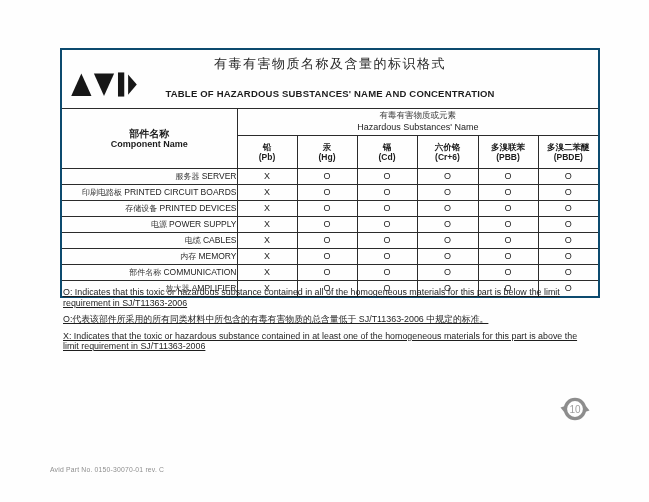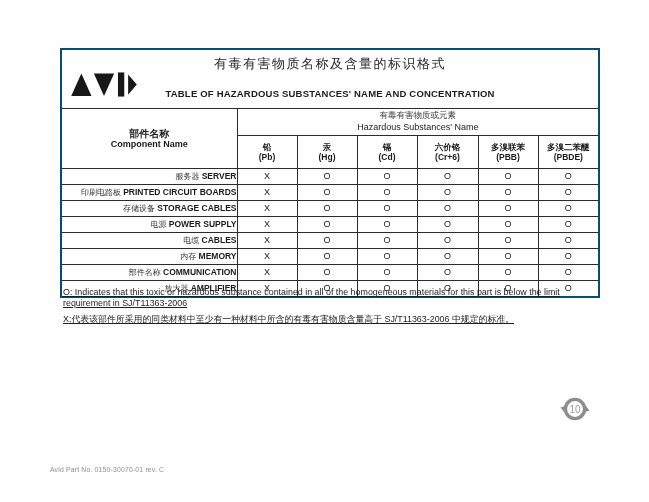--- a/index.html
+++ b/index.html
@@ -30,21 +30,21 @@
   .group-th { height:26px; font-weight:normal; text-align:center; line-height:11px; font-size:9px; }
   .group-th .group-zh { font-family:Liberation Mono, monospace; font-size:8.5px; color:#3a3a3a; }
   .sub-row th {
     height:32px; font-size:8.5px; font-weight:bold; text-align:center;
     line-height:10.5px; vertical-align:middle;
   }
   .name-cell {
     height:15px; text-align:right; padding-right:5px; font-size:8px;
     white-space:nowrap; overflow:hidden; color:#333;
   }
-  .name-cell .en { font-weight:bold; font-size:8.5px; color:#1c1c1c; }
+  .name-cell .en { font-weight:normal; font-size:8.5px; color:#1c1c1c; }
   .val-cell { text-align:center; font-size:9px; line-height:13px; }
   
   .notes {
     position:absolute; left:57px; top:281px; width:538px;
     font-size:8.9px; line-height:10.5px; color:#1e1e1e;
   }
   .notes p { margin:6px;text-decoration:underline; }
   
   .efup { position:absolute; left:560px; top:394px; width:30px; height:30px; display:block; }
   
@@ -133,21 +133,21 @@
         <tr>
           <td class="name-cell"><span class="zh">印刷电路板</span> <span class="en">PRINTED CIRCUIT BOARDS</span></td>
           <td class="val-cell">X</td>
           <td class="val-cell">O</td>
           <td class="val-cell">O</td>
           <td class="val-cell">O</td>
           <td class="val-cell">O</td>
           <td class="val-cell">O</td>
         </tr>
         <tr>
-          <td class="name-cell"><span class="zh">存储设备</span> <span class="en">STORAGE CABLES</span></td>
+          <td class="name-cell"><span class="zh">存储设备</span> <span class="en">PRINTED DEVICES</span></td>
           <td class="val-cell">X</td>
           <td class="val-cell">O</td>
           <td class="val-cell">O</td>
           <td class="val-cell">O</td>
           <td class="val-cell">O</td>
           <td class="val-cell">O</td>
         </tr>
         <tr>
           <td class="name-cell"><span class="zh">电源</span> <span class="en">POWER SUPPLY</span></td>
           <td class="val-cell">X</td>
@@ -191,21 +191,22 @@
           <td class="val-cell">O</td>
           <td class="val-cell">O</td>
           <td class="val-cell">O</td>
           <td class="val-cell">O</td>
         </tr>
       </tbody>
   </table>
 
   <div class="notes" id="notes">
       <p class="note">O: Indicates that this toxic or hazardous substance contained in all of the homogeneous materials for this part is below the limit requirement in SJ/T11363-2006</p>
-      <p class="note">X:代表该部件所采用的同类材料中至少有一种材料中所含的有毒有害物质含量高于 SJ/T11363-2006 中规定的标准。</p>
+      <p class="note">O:代表该部件所采用的所有同类材料中所包含的有毒有害物质的总含量低于 SJ/T11363-2006 中规定的标准。</p>
+      <p class="note">X: Indicates that the toxic or hazardous substance contained in at least one of the homogeneous materials for this part is above the limit requirement in SJ/T11363-2006</p>
     </div>
 
   <span class="efup">
     <svg viewBox="0 0 30 30" width="30" height="30" aria-hidden="true">
       <circle cx="15" cy="15" r="9.6" fill="none" stroke="#8d8d8d" stroke-width="3.4"></circle>
       <polygon points="0.5,13.5 6.5,11.5 4.5,18.5" fill="#8d8d8d"></polygon>
       <polygon points="29.5,16.5 23.5,18.5 25.5,11.5" fill="#8d8d8d"></polygon>
       <text x="15" y="18.6" text-anchor="middle" font-size="10" fill="#9e9e9e" font-family="Liberation Sans, sans-serif">10</text>
     </svg>
   </span>

